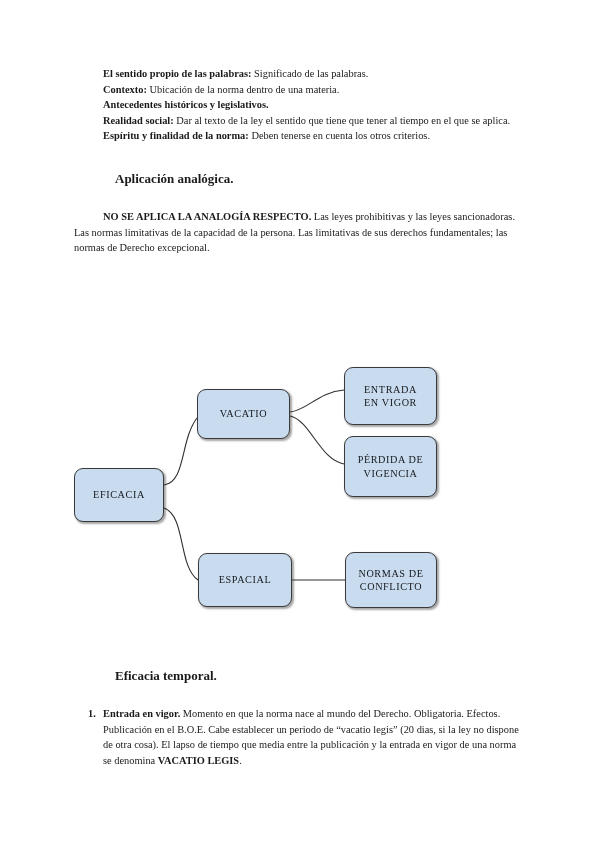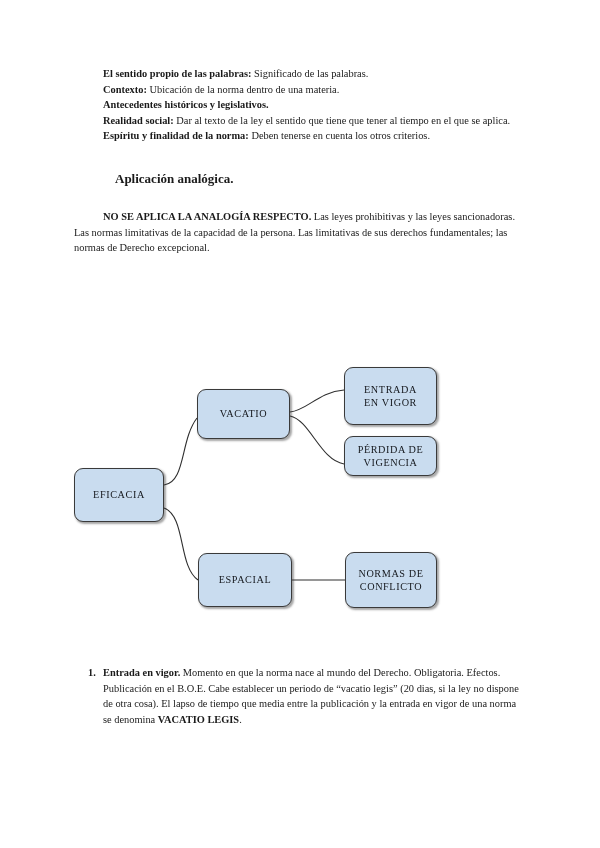--- a/index.html
+++ b/index.html
@@ -162,21 +162,21 @@
         </div>
     </div>
 
     <div class="node-box" style="left:344px; top:367px; width:93px;  height:58px;">
       <div>
         <span>ENTRADA</span>
         <span>EN VIGOR</span>
       </div>
     </div>
 
-    <div class="node-box" style="left:344px; top:436px; width:93px;  height:40px;">
+    <div class="node-box" style="left:344px; top:436px; width:93px;  height:61px;">
       <div>
         <span>PÉRDIDA DE</span>
         <span>VIGENCIA</span>
       </div>
     </div>
 
     <div class="node-box" style="left:198px; top:553px; width:94px;  height:54px;">
       <div>
           <span>ESPACIAL</span>
         </div>
@@ -186,20 +186,21 @@
       <div>
         <span>NORMAS DE</span>
         <span>CONFLICTO</span>
       </div>
     </div>
 
   </div>
 
   <div class="doc" style="top:655px;">
 
+    <p class="h-sec">Eficacia temporal.</p>
 
     <div class="sp-10"></div>
 
     <div class="num-item">
       <span class="num-marker">1.</span>
       <p class="line"><b>Entrada en vigor.</b><span> Momento en que la norma nace al mundo del Derecho. Obligatoria. Efectos.</span></p>
       <p class="line"><span>Publicación en el B.O.E. Cabe establecer un periodo de “vacatio legis” (20 dias, si la ley no dispone de otra cosa). El lapso de tiempo que media entre la publicación y la entrada en vigor de una norma se denomina </span><b>VACATIO LEGIS</b><span>.</span></p>
     </div>
 
   </div>

